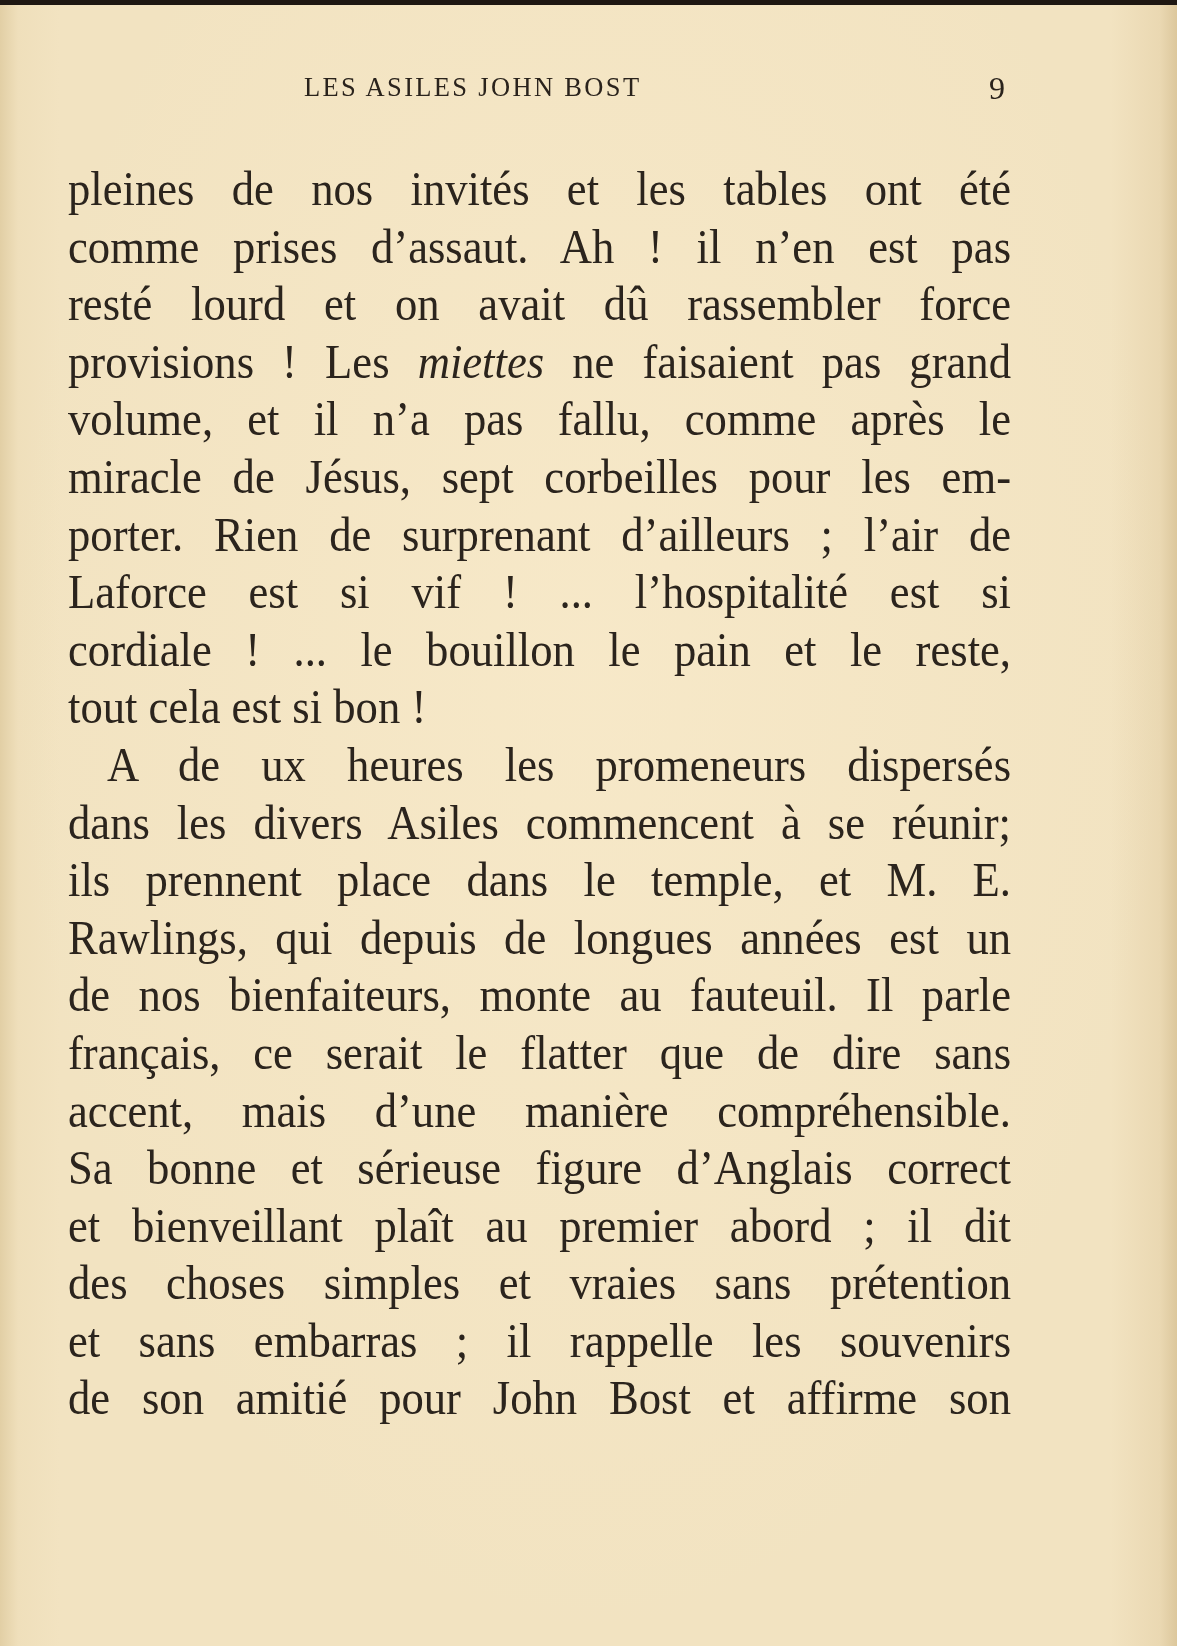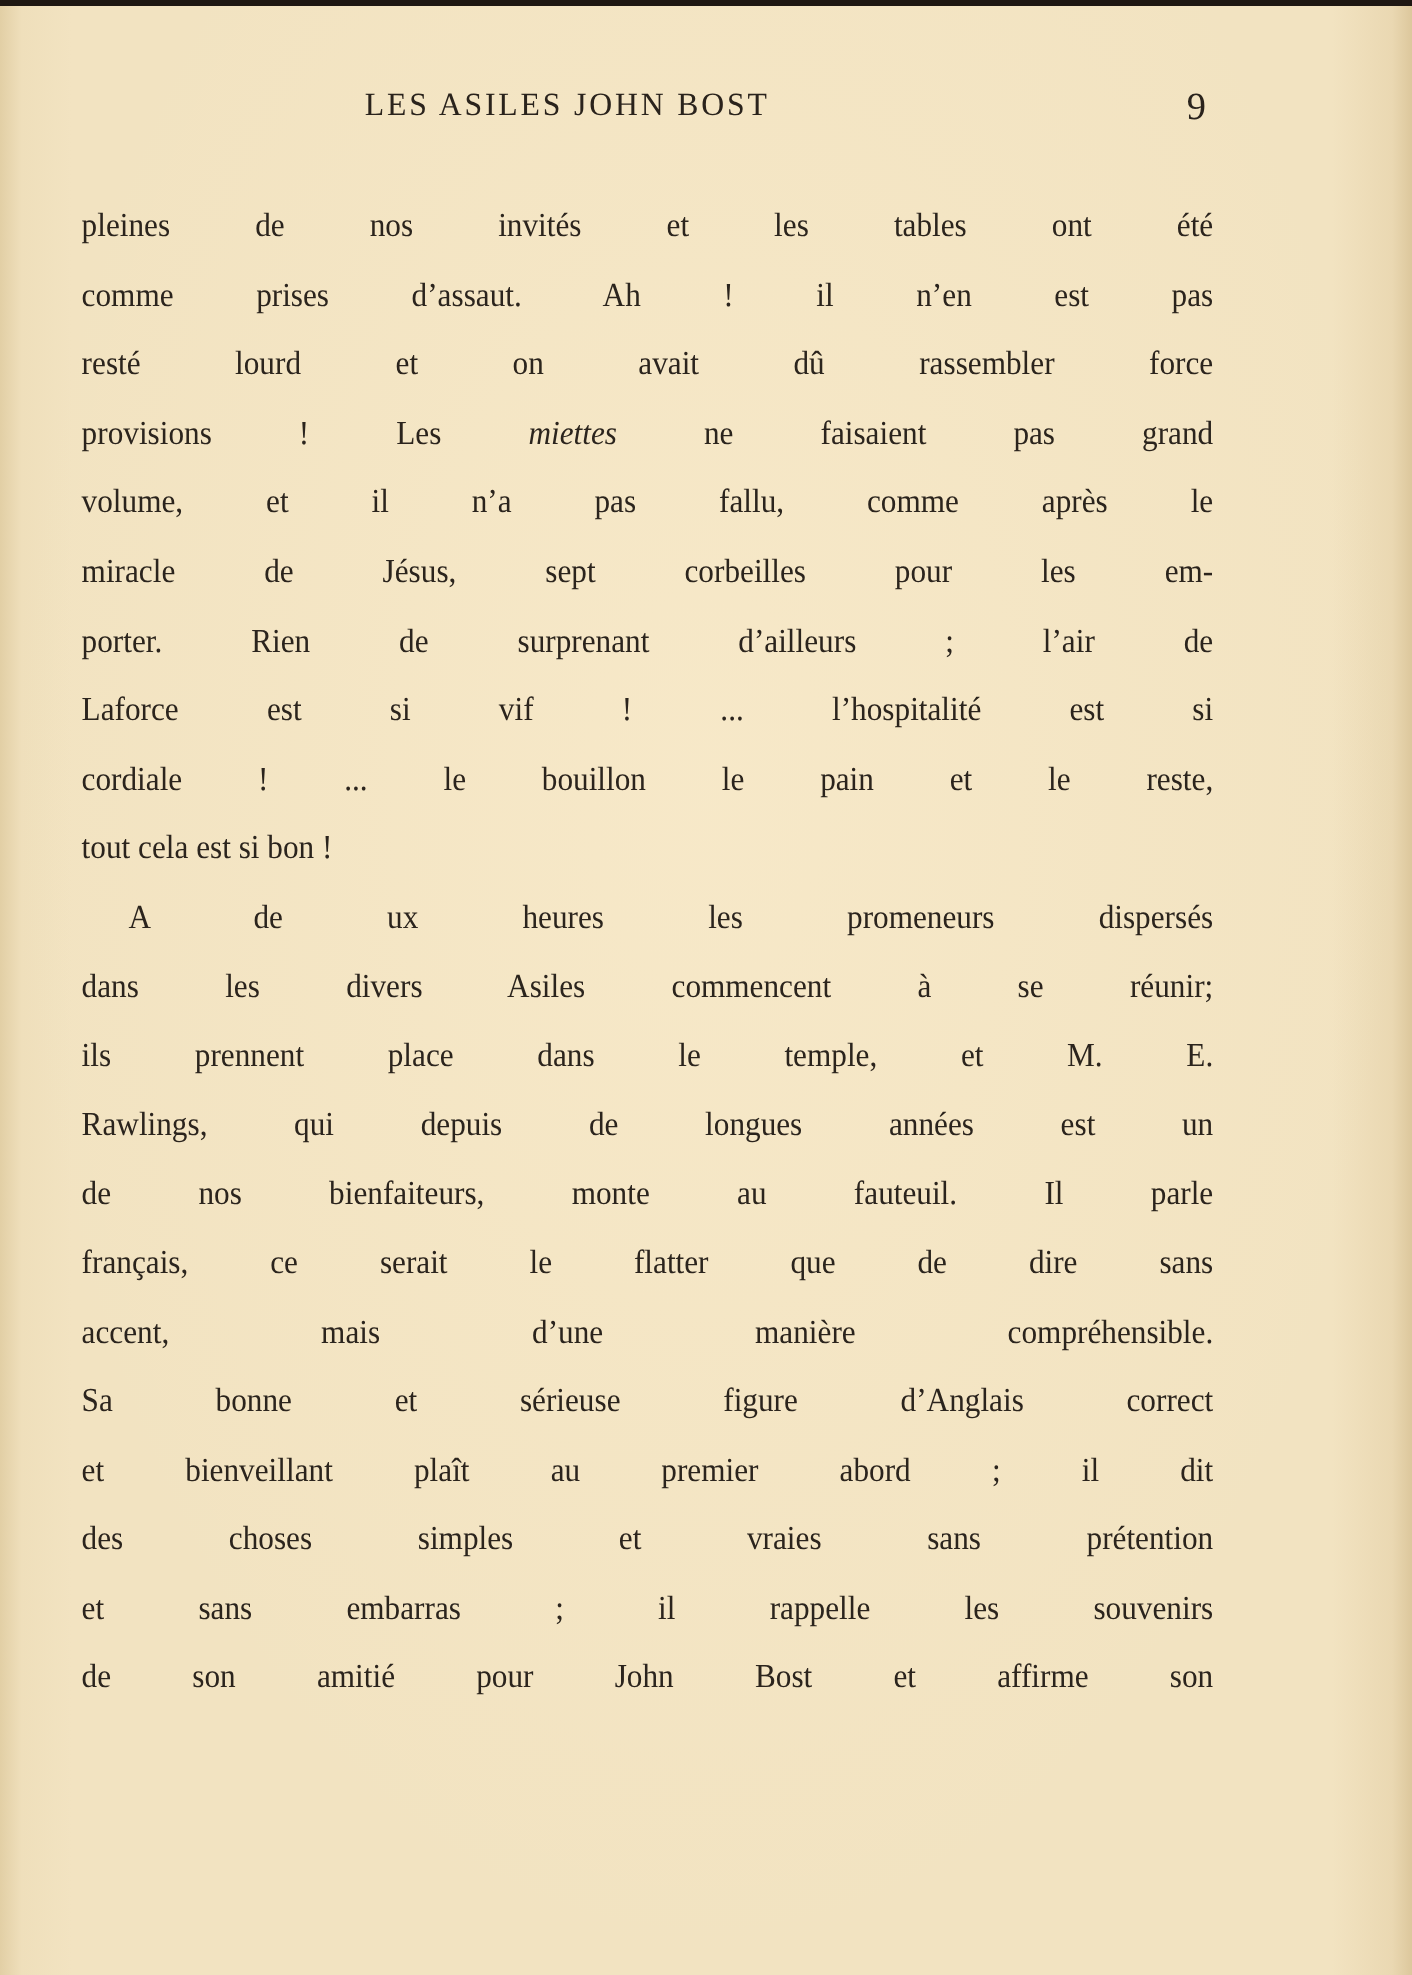--- a/index.html
+++ b/index.html
@@ -53,21 +53,21 @@
       left: 989px;
       top: -2px;
       font-size: 32px;
     }
     .body-text {
       position: absolute;
       left: 68px;
       top: 160px;
       width: 943px;
       font-family: "Liberation Serif", serif;
-      font-size: 28px;
+      font-size: 48px;
       line-height: 57.6px;
       color: #2b241d;
     }
     .line {
       display: block;
       height: 57.6px;
       white-space: nowrap;
       text-align: justify;
       text-align-last: justify;
       transform: scaleX(0.93);

